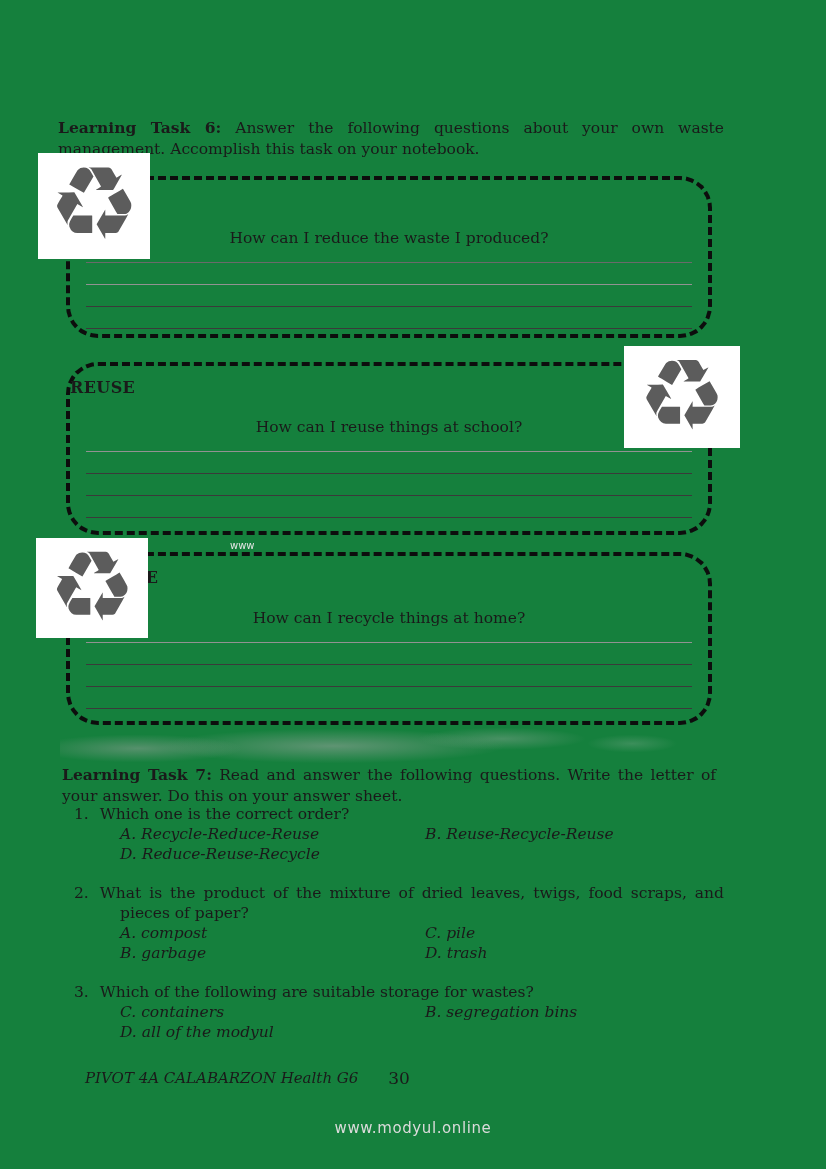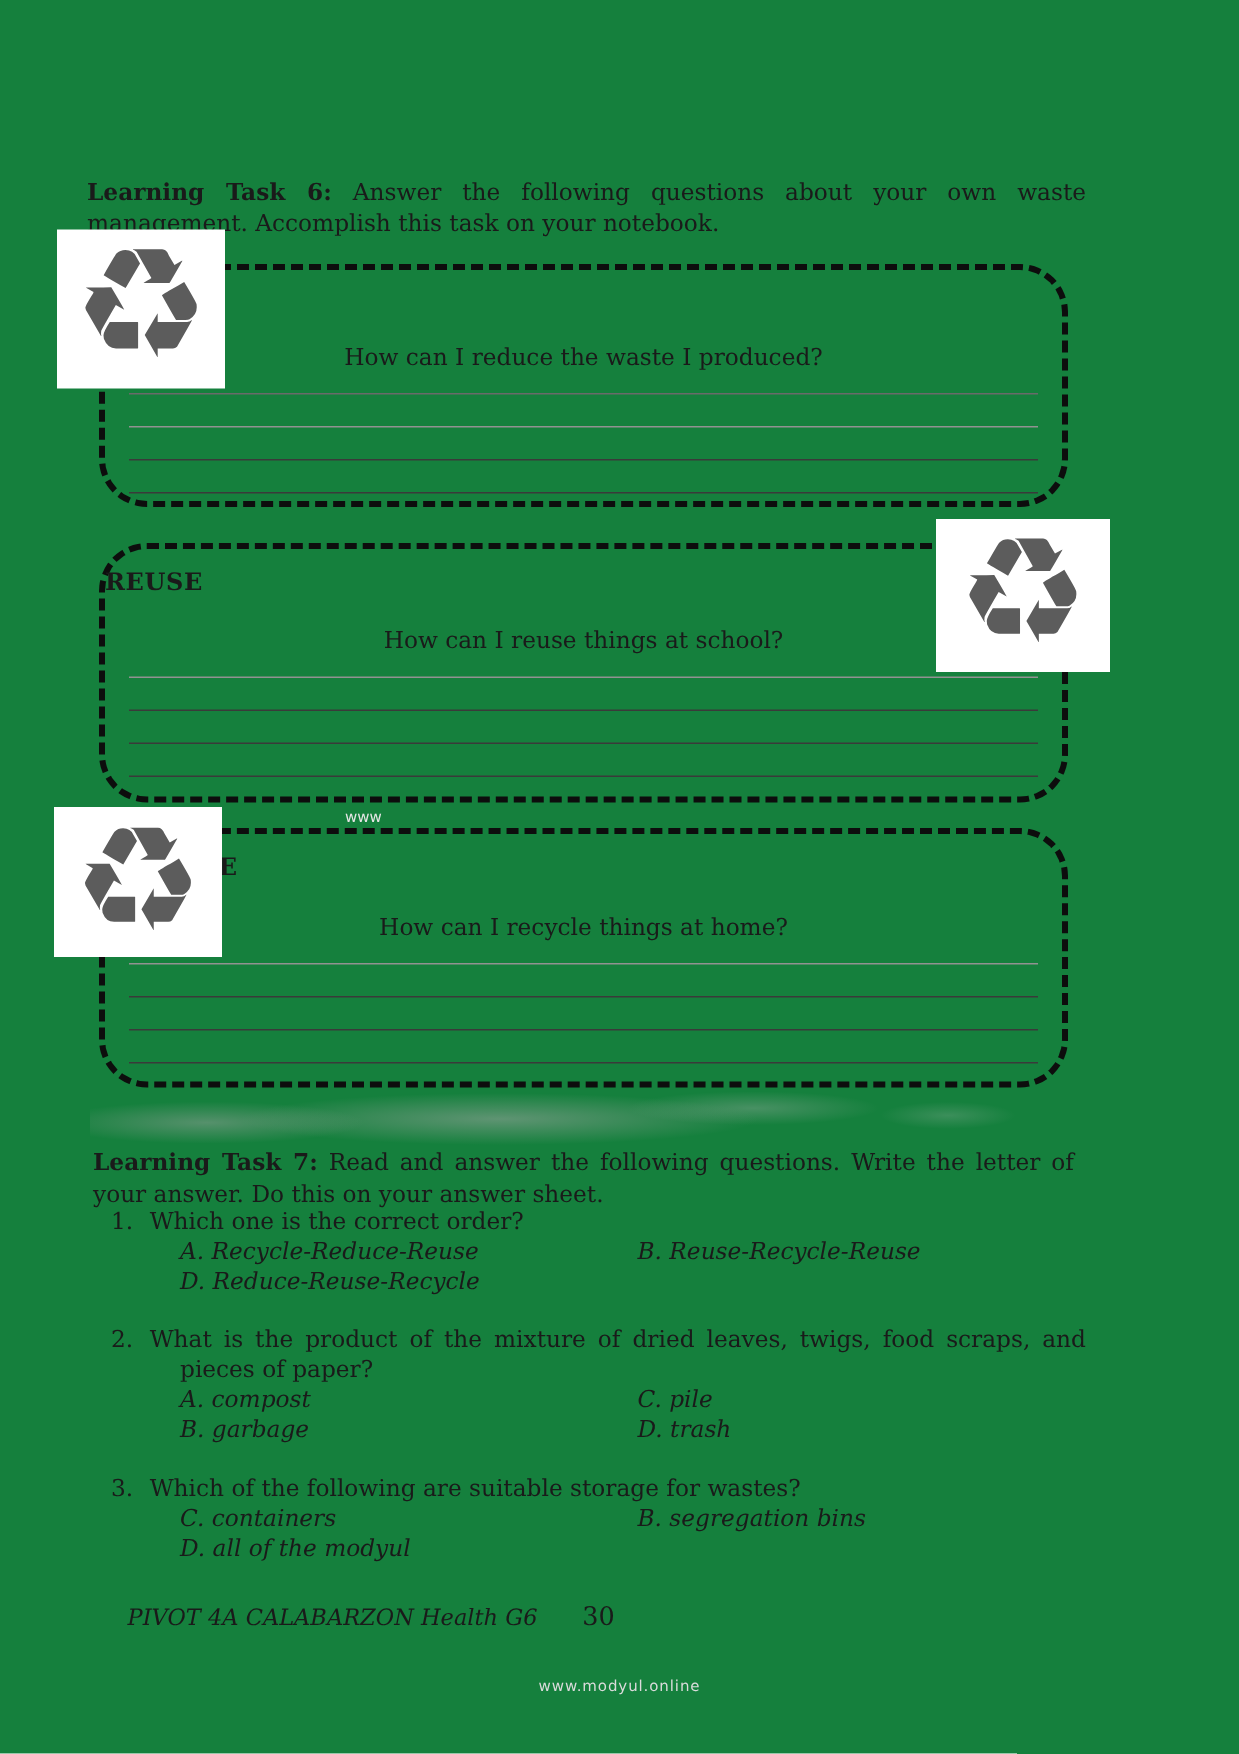--- a/index.html
+++ b/index.html
@@ -110,21 +110,21 @@
     left: 0; top: 1067px; width: 798px;
     text-align: center;
     font-size: 17px;
     line-height: 22px;
   }
   .site-watermark {
     position: absolute;
     left: 0; top: 1119px; width: 826px;
     text-align: center;
     font-family: "DejaVu Sans", sans-serif;
-    font-size: 10px;
+    font-size: 15px;
     letter-spacing: 0.6px;
     color: #dbdbdb;
   }
   .ghost-mark {
     position: absolute;
     left: 230px; top: 528px;
     font-family: "DejaVu Sans", sans-serif;
     font-size: 10px;
     color: #e6e6e6;
     z-index: 0;

